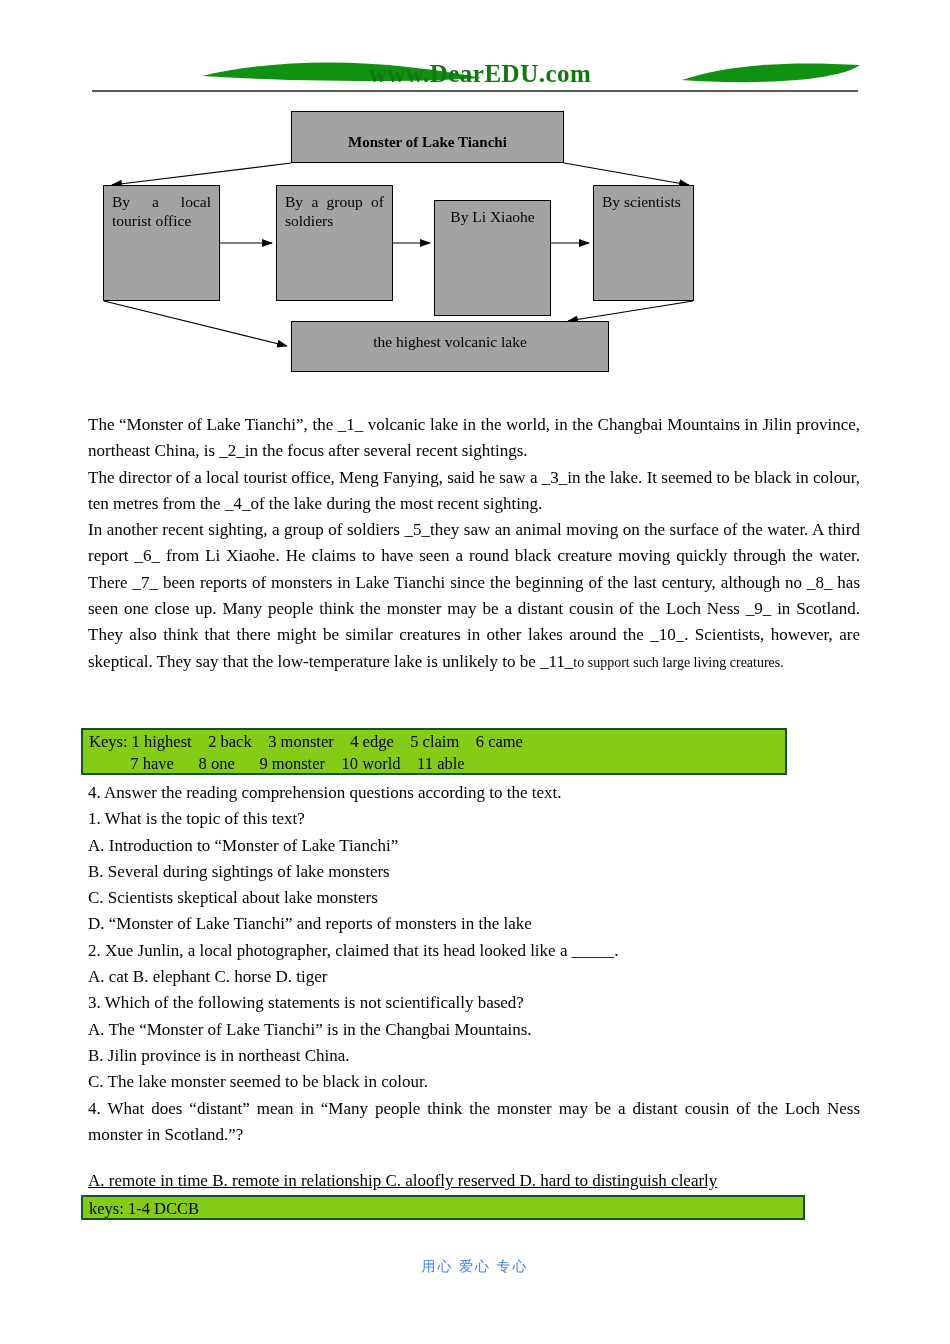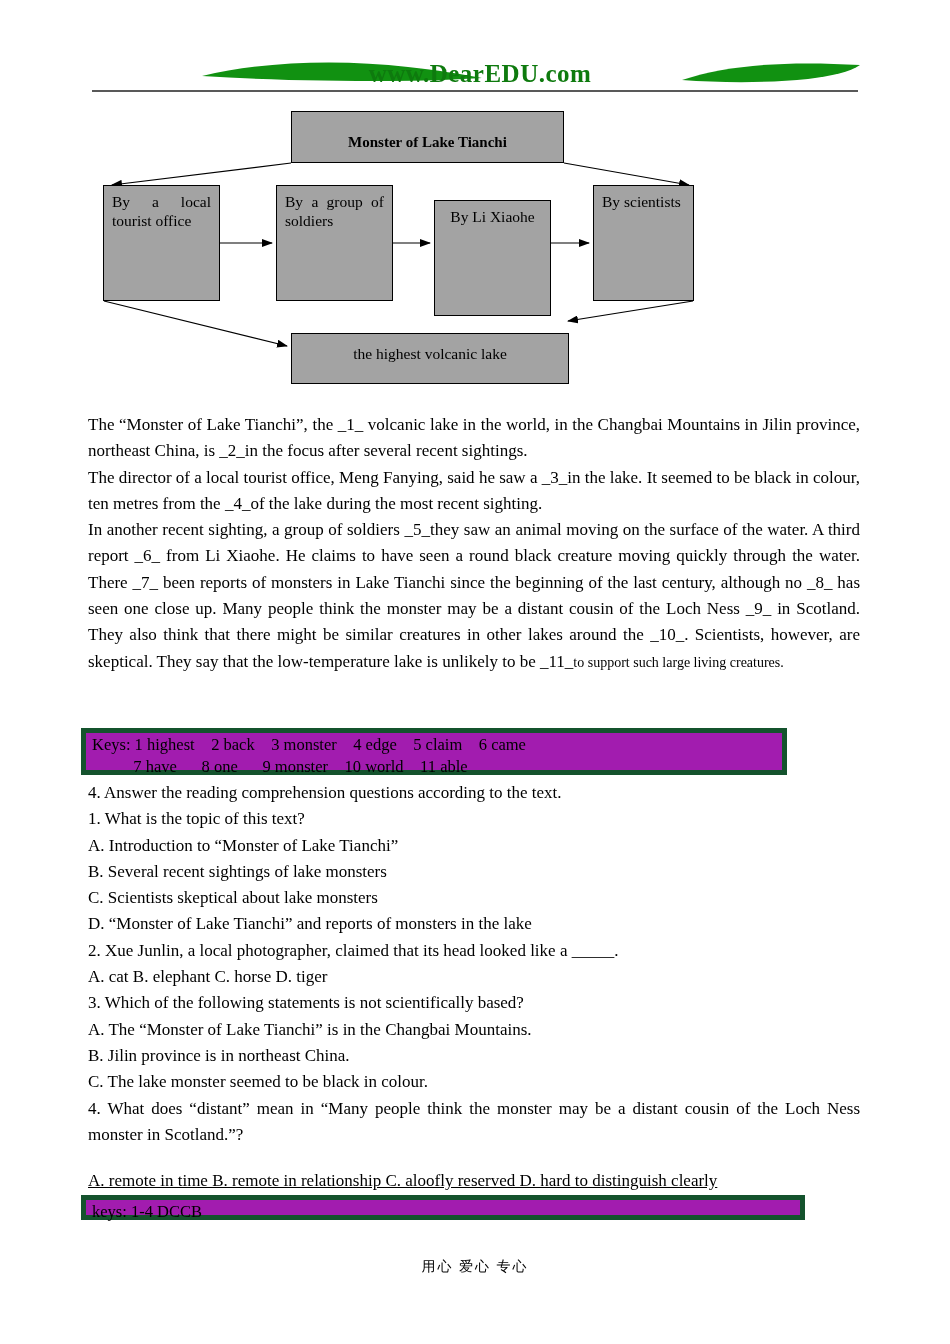--- a/index.html
+++ b/index.html
@@ -103,22 +103,22 @@
     top: 185px;
     width: 101px;
     height: 116px;
   }
   #box-scientists .dtext {
     text-align: left;
     text-align-last: left;
   }
   #box-bottom {
     left: 291px;
-    top: 333px;
-    width: 278px;
+    top: 321px;
+    width: 318px;
     height: 51px;
   }
   #box-bottom .dtext {
     text-align: center;
     text-align-last: center;
     padding-top: 10px;
   }
   #diagram-arrows {
     position: absolute;
     left: 0;
@@ -146,23 +146,23 @@
     text-align: justify;
     text-align-last: left;
   }
   .small-tail {
     font-size: 14px;
   }
 
   
   .keysbox {
     position: absolute;
-    border: 5px solid #14532d;
+    border: 2px solid #14532d;
     box-sizing: border-box;
-    background: #a21caf;
+    background: #84cc16;
   }
   #keys-box-1 {
     left: 81px;
     top: 728px;
     width: 706px;
     height: 47px;
   }
   #keys-box-1 .kline {
     font-size: 16.5px;
     line-height: 22px;
@@ -199,21 +199,21 @@
   }
 
   
   #footer {
     position: absolute;
     left: 0;
     top: 1258px;
     width: 950px;
     text-align: center;
     font-size: 14px;
-    color: #000000;
+    color: #3b82f6;
     letter-spacing: 2px;
   }
 </style>
 </head>
 <body>
 
 <div id="header">
   <div id="header-swoosh-wrap">
     <svg width="770" height="36" viewBox="0 0 770 36" xmlns="http://www.w3.org/2000/svg">
       <path d="M112 21 C 175 6, 250 4, 318 12 C 348 15, 370 19, 392 23 C 360 25, 330 26, 300 26 C 240 26, 175 25, 112 21 Z" fill="#119111"></path>
@@ -282,21 +282,21 @@
 <div class="keysbox" id="keys-box-1">
   <div class="kline first">Keys: 1 highest    2 back    3 monster    4 edge    5 claim    6 came</div>
   <div class="kline">          7 have      8 one      9 monster    10 world    11 able</div>
 </div>
 
 <div id="qa">
   <div class="ln">4. Answer the reading comprehension questions according to the text.</div>
 
   <div class="ln">1. What is the topic of this text?</div>
   <div class="ln">A. Introduction to “Monster of Lake Tianchi”</div>
-  <div class="ln">B. Several recent sightings of lake monsters</div>
+  <div class="ln">B. Several during sightings of lake monsters</div>
   <div class="ln">C. Scientists skeptical about lake monsters</div>
   <div class="ln">D. “Monster of Lake Tianchi” and reports of monsters in the lake</div>
 
   <div class="ln">2. Xue Junlin, a local photographer, claimed that its head looked like a _____.</div>
   <div class="ln">A. cat    B. elephant    C. horse     D. tiger</div>
 
   <div class="ln">3. Which of the following statements is not scientifically based?</div>
   <div class="ln">A. The “Monster of Lake Tianchi” is in the Changbai Mountains.</div>
   <div class="ln">B. Jilin province is in northeast China.</div>
   <div class="ln">C. The lake monster seemed to be black in colour.</div>

